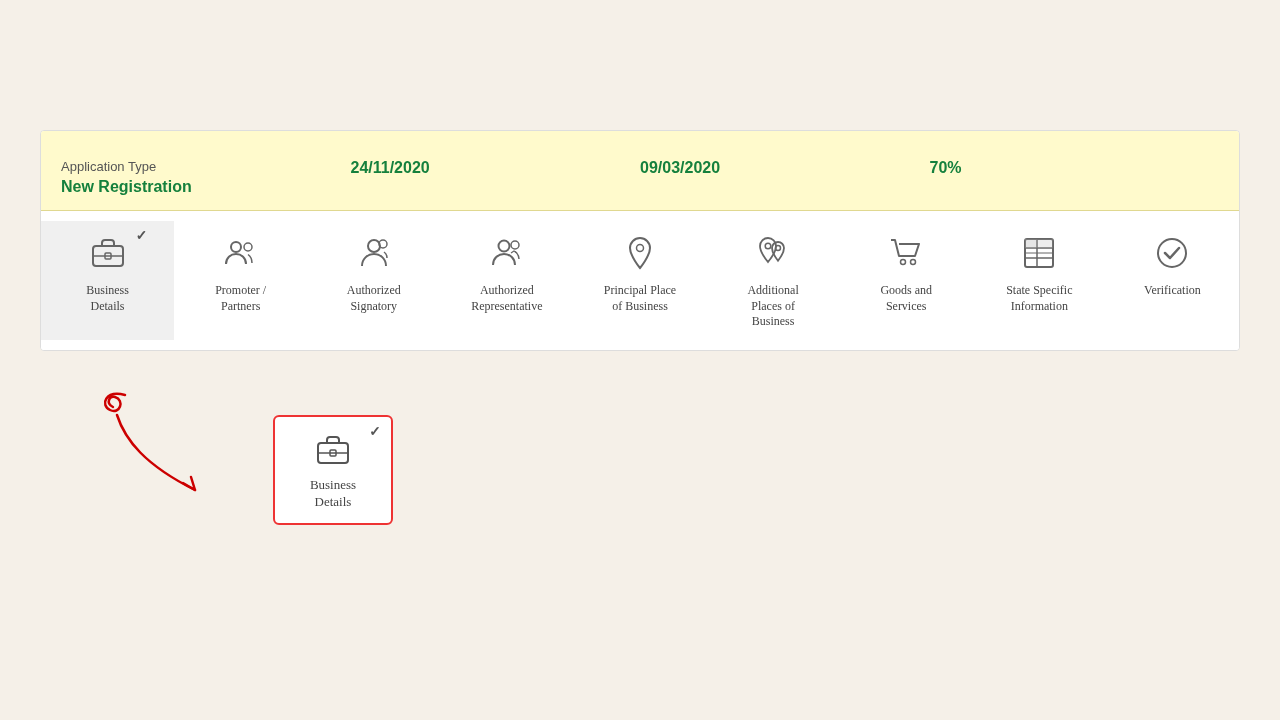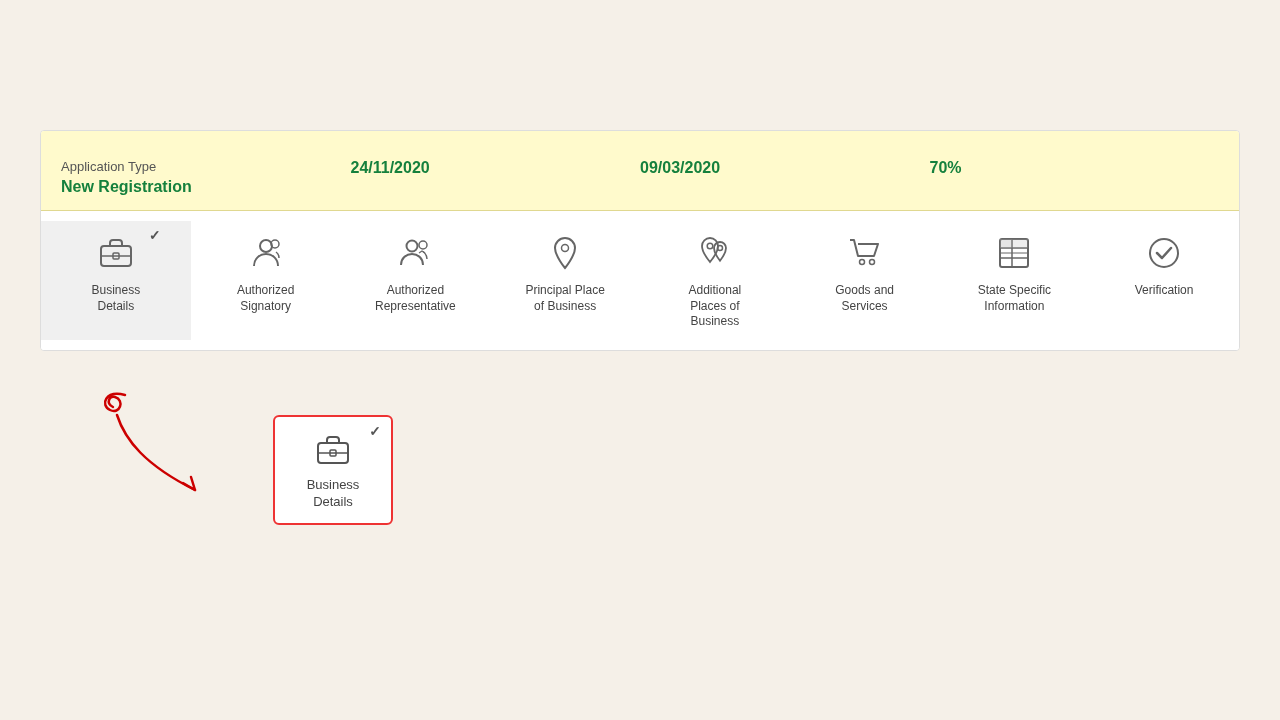--- a/index.html
+++ b/index.html
@@ -91,20 +91,21 @@
     .step-icon svg {
       width: 38px;
       height: 38px;
     }
 
     .step-label {
       font-size: 12px;
       color: #444;
       text-align: center;
       line-height: 1.3;
+      font-family: Liberation Serif, serif;
     }
 
     
     .step-item.active {
       background-color: #f0f0f0;
     }
 
     
     .enlarged-card {
       position: absolute;
@@ -184,20 +185,31 @@
         <svg viewBox="0 0 38 38" fill="none" xmlns="http://www.w3.org/2000/svg">
           <rect x="4" y="12" width="30" height="20" rx="3" stroke="#666" stroke-width="2" fill="none"></rect>
           <path d="M13 12V9a3 3 0 0 1 3-3h6a3 3 0 0 1 3 3v3" stroke="#666" stroke-width="2" fill="none"></path>
           <line x1="4" y1="22" x2="34" y2="22" stroke="#666" stroke-width="1.5"></line>
           <rect x="16" y="19" width="6" height="6" rx="1" stroke="#666" stroke-width="1.5" fill="none"></rect>
         </svg>
       </div>
       <span class="step-label">Business<br>Details</span>
     </div>
 
+    <div class="step-item">
+      <div class="step-icon">
+        <svg viewBox="0 0 38 38" fill="none" xmlns="http://www.w3.org/2000/svg">
+          <circle cx="14" cy="13" r="5" stroke="#666" stroke-width="2" fill="none"></circle>
+          <path d="M4 30c0-6 4.5-10 10-10s10 4 10 10" stroke="#666" stroke-width="2" fill="none"></path>
+          <circle cx="26" cy="13" r="4" stroke="#666" stroke-width="1.5" fill="none"></circle>
+          <path d="M30 29c0-4-2-7-4-8.5" stroke="#666" stroke-width="1.5" fill="none"></path>
+        </svg>
+      </div>
+      <span class="step-label">Promoter /<br>Partners</span>
+    </div>
 
     <div class="step-item">
       <div class="step-icon">
         <svg viewBox="0 0 38 38" fill="none" xmlns="http://www.w3.org/2000/svg">
           <circle cx="19" cy="12" r="6" stroke="#666" stroke-width="2" fill="none"></circle>
           <path d="M7 32c0-7 5.4-12 12-12s12 5 12 12" stroke="#666" stroke-width="2" fill="none"></path>
           <circle cx="28" cy="10" r="4" stroke="#666" stroke-width="1.5" fill="none"></circle>
           <path d="M32 24c0-3-1.5-5-3-6" stroke="#666" stroke-width="1.5" fill="none"></path>
         </svg>
       </div>

